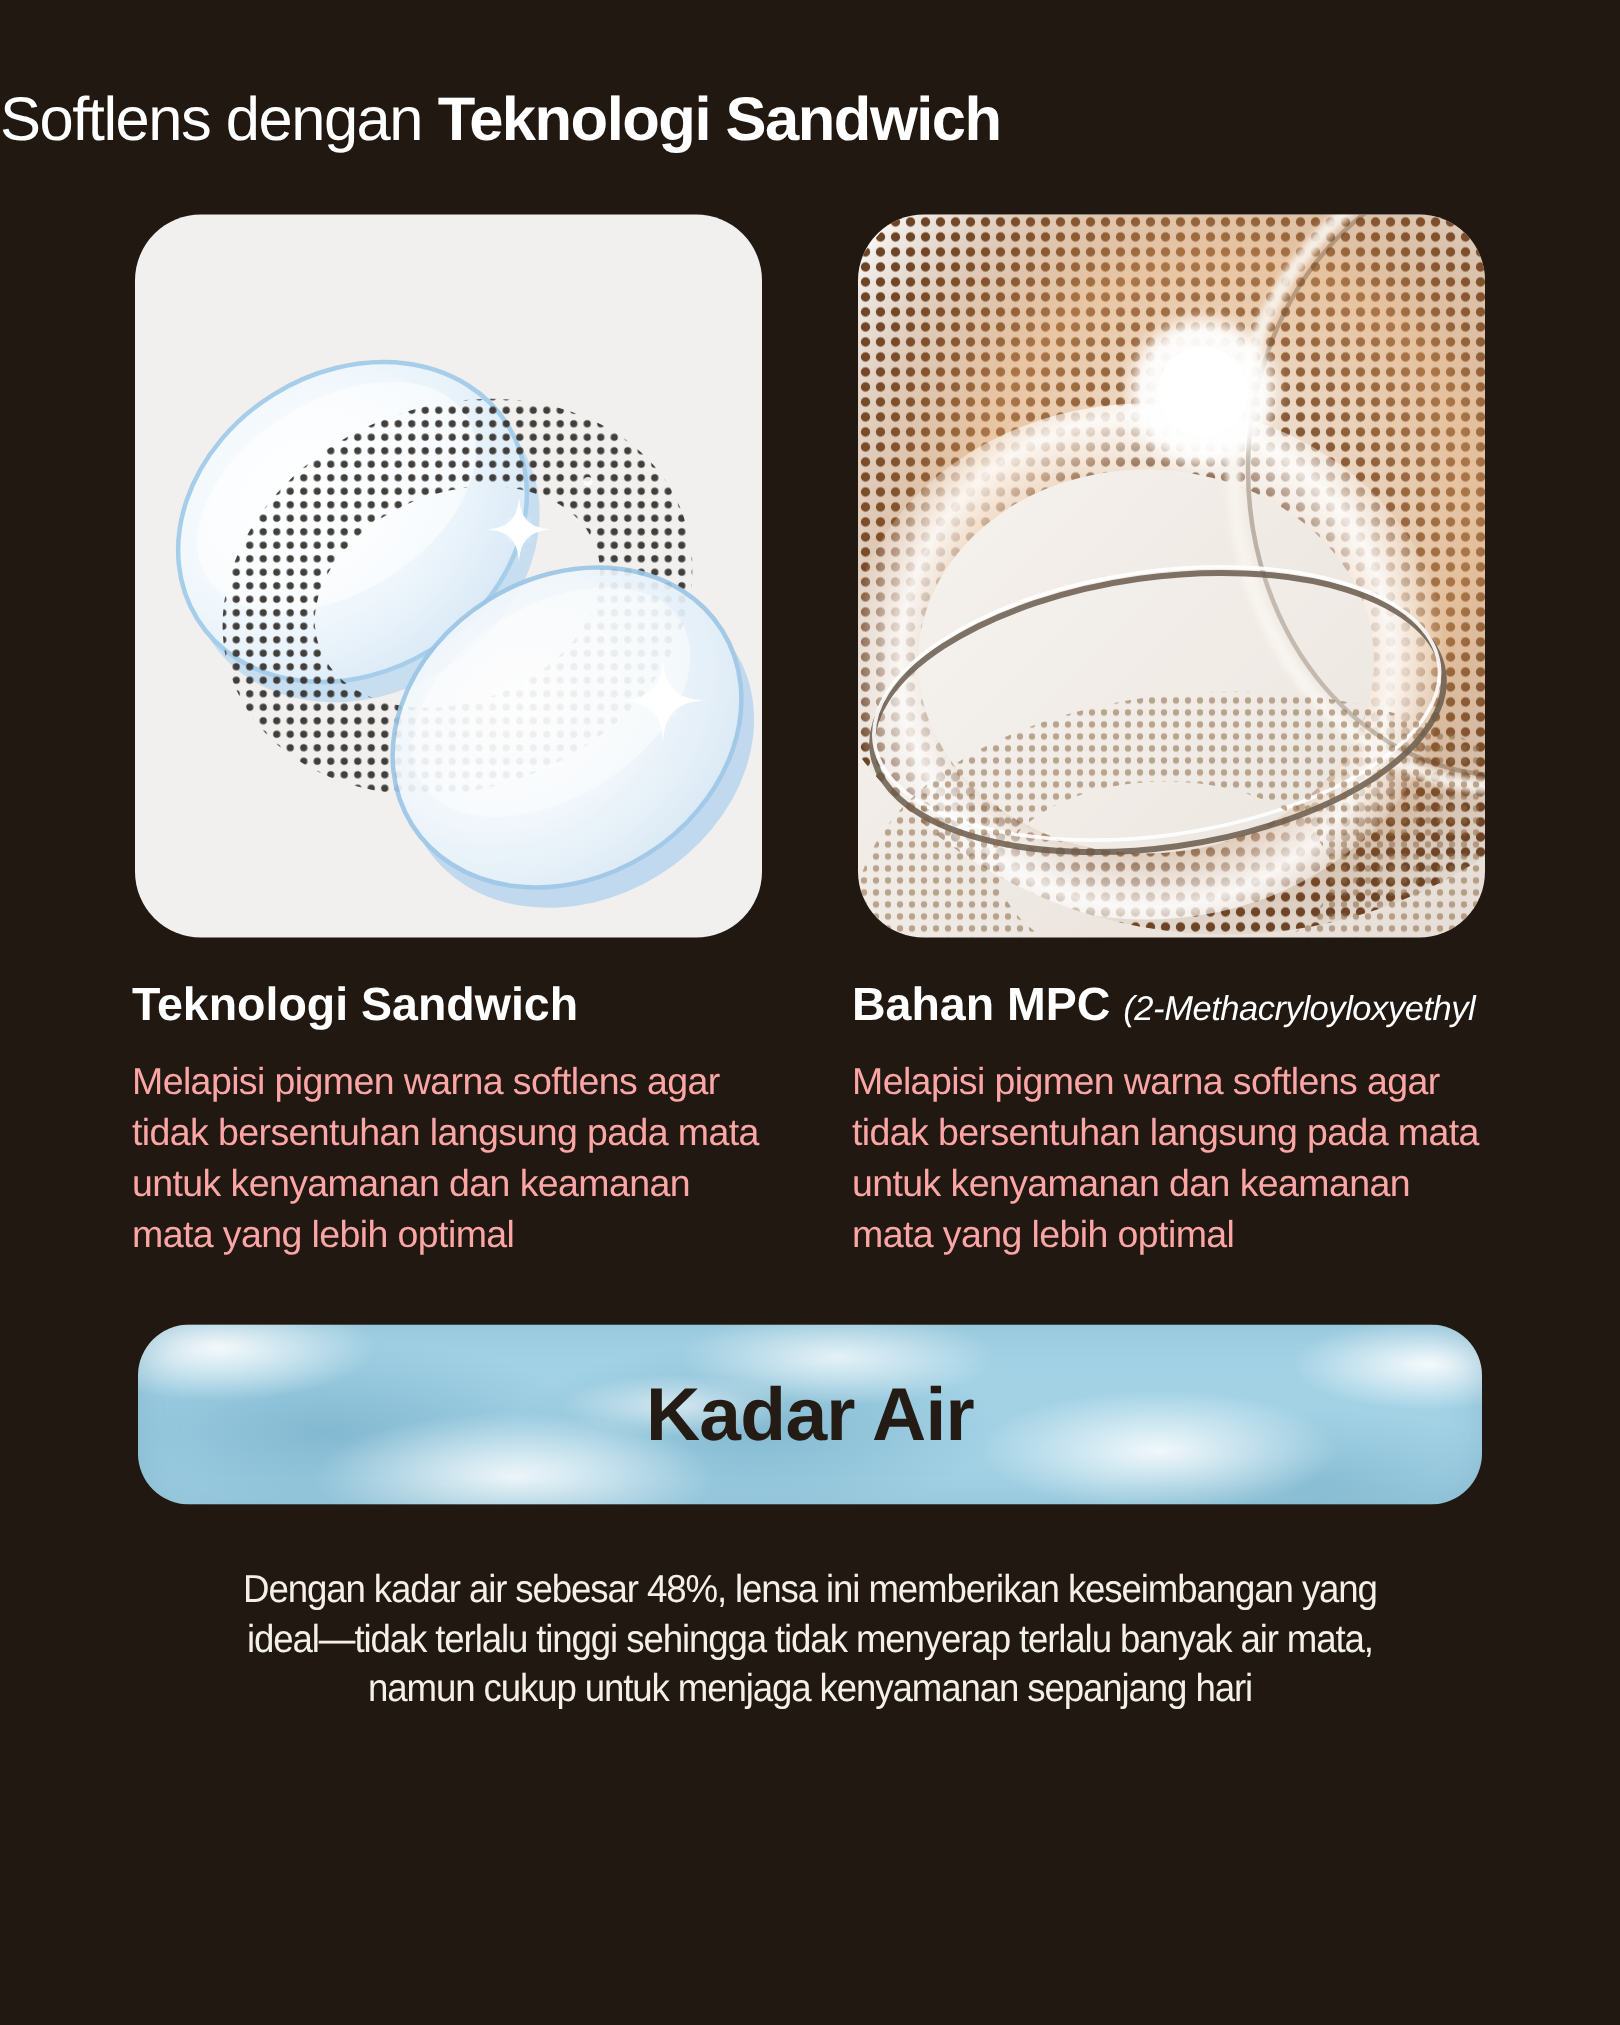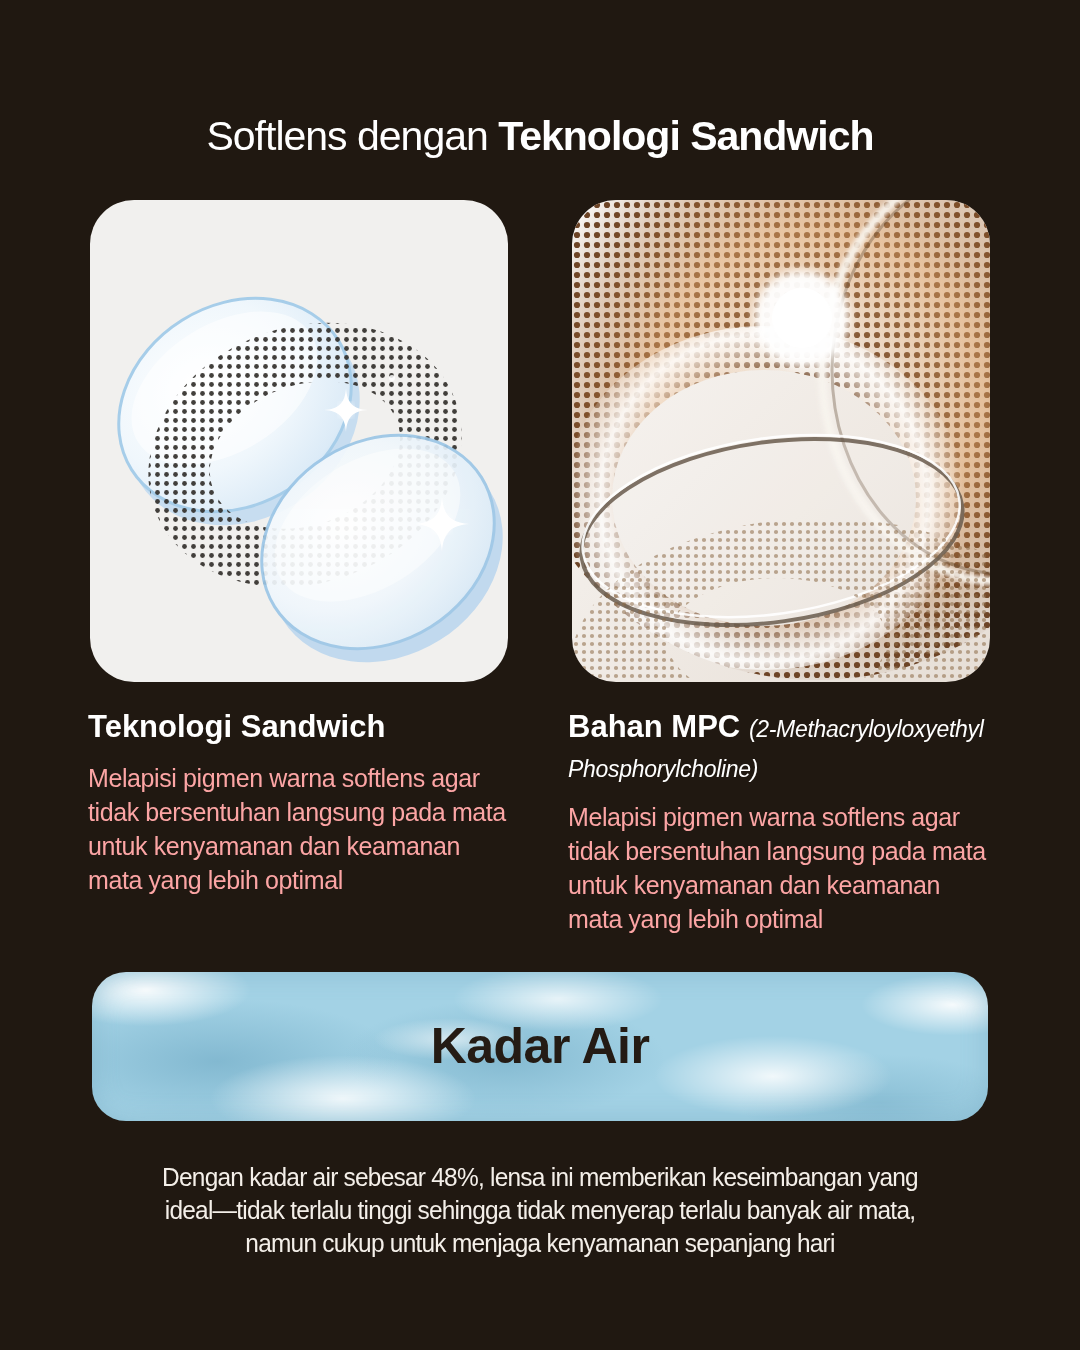--- a/index.html
+++ b/index.html
@@ -1,41 +1,41 @@
 <!DOCTYPE html>
 <html><head>
 <meta charset="utf-8">
 <style>
   html,body{margin:0;padding:0;background:#201811;}
   .canvas{
     position:relative;width:1080px;height:1350px;background:#201811;
     font-family:"Liberation Sans",sans-serif;overflow:hidden;margin:0 auto;
   }
   
-  .title{padding-top:114px;text-align:center;color:#ffffff;font-size:41px;
+  .title{padding-top:57px;text-align:left;color:#ffffff;font-size:41px;
     line-height:1.12;letter-spacing:-1px;font-weight:400;}
   .title .tline{white-space:nowrap;}
   .title .b{font-weight:700;}
   
   .cards{display:flex;gap:64px;padding:0 90px;margin-top:40px;}
   .card{flex:1;height:482px;border-radius:44px;overflow:hidden;position:relative;}
   .card-left{background:#f1f0ee;}
   .card-right{background:linear-gradient(135deg,#faf8f6 0%,#efe9e3 60%,#e6ded6 100%);}
   .card svg{display:block;width:100%;height:100%;}
   
   .cols{display:flex;gap:56px;padding:0 88px;margin-top:26px;min-height:196px;color:#f2ede7;}
   .col{flex:1;min-width:0;}
   .col-heading{font-size:31px;font-weight:700;color:#ffffff;line-height:1.2;margin:0 0 16px 0;}
   .col-heading .hline{white-space:nowrap;overflow:visible;}
   .col-heading .detail{font-weight:400;font-style:italic;font-size:23px;letter-spacing:-0.3px;margin-top:11px;}
   .col-body{font-size:25px;line-height:1.36;letter-spacing:-0.4px;font-weight:400;color:#fca5a5;}
   .col-body .bline{white-space:nowrap;overflow:visible;}
   
   .water-banner{
-    margin:36px 92px 0;height:149px;border-radius:34px;
+    margin:36px 92px 0;height:120px;border-radius:34px;
     display:flex;align-items:center;justify-content:center;
     background-color:#a3d2e5;
     background-image:
       radial-gradient(150px 52px at 6% 12%, rgba(255,255,255,0.95), rgba(255,255,255,0) 70%),
       radial-gradient(190px 62px at 28% 85%, rgba(255,255,255,0.85), rgba(255,255,255,0) 70%),
       radial-gradient(150px 46px at 52% 18%, rgba(255,255,255,0.75), rgba(255,255,255,0) 70%),
       radial-gradient(170px 58px at 76% 70%, rgba(255,255,255,0.85), rgba(255,255,255,0) 70%),
       radial-gradient(130px 44px at 96% 22%, rgba(255,255,255,0.9), rgba(255,255,255,0) 70%),
       radial-gradient(110px 30px at 40% 45%, rgba(255,255,255,0.6), rgba(255,255,255,0) 70%),
       radial-gradient(230px 84px at 46% 58%, rgba(116,173,198,0.65), rgba(116,173,198,0) 70%),
@@ -187,21 +187,20 @@
         <div class="bline">Melapisi pigmen warna softlens agar</div>
         <div class="bline">tidak bersentuhan langsung pada mata</div>
         <div class="bline">untuk kenyamanan dan keamanan</div>
         <div class="bline">mata yang lebih optimal</div>
       </div>
     </div>
 
     <div class="col">
       <div class="col-heading">
         <div class="hline"><span>Bahan MPC</span>&nbsp;<span class="detail">(2-Methacryloyloxyethyl</span></div>
-        <div class="hline detail">Phosphorylcholine)</div>
       </div>
       <div class="col-body">
         <div class="bline">Melapisi pigmen warna softlens agar</div>
         <div class="bline">tidak bersentuhan langsung pada mata</div>
         <div class="bline">untuk kenyamanan dan keamanan</div>
         <div class="bline">mata yang lebih optimal</div>
       </div>
     </div>
   </div>
 

